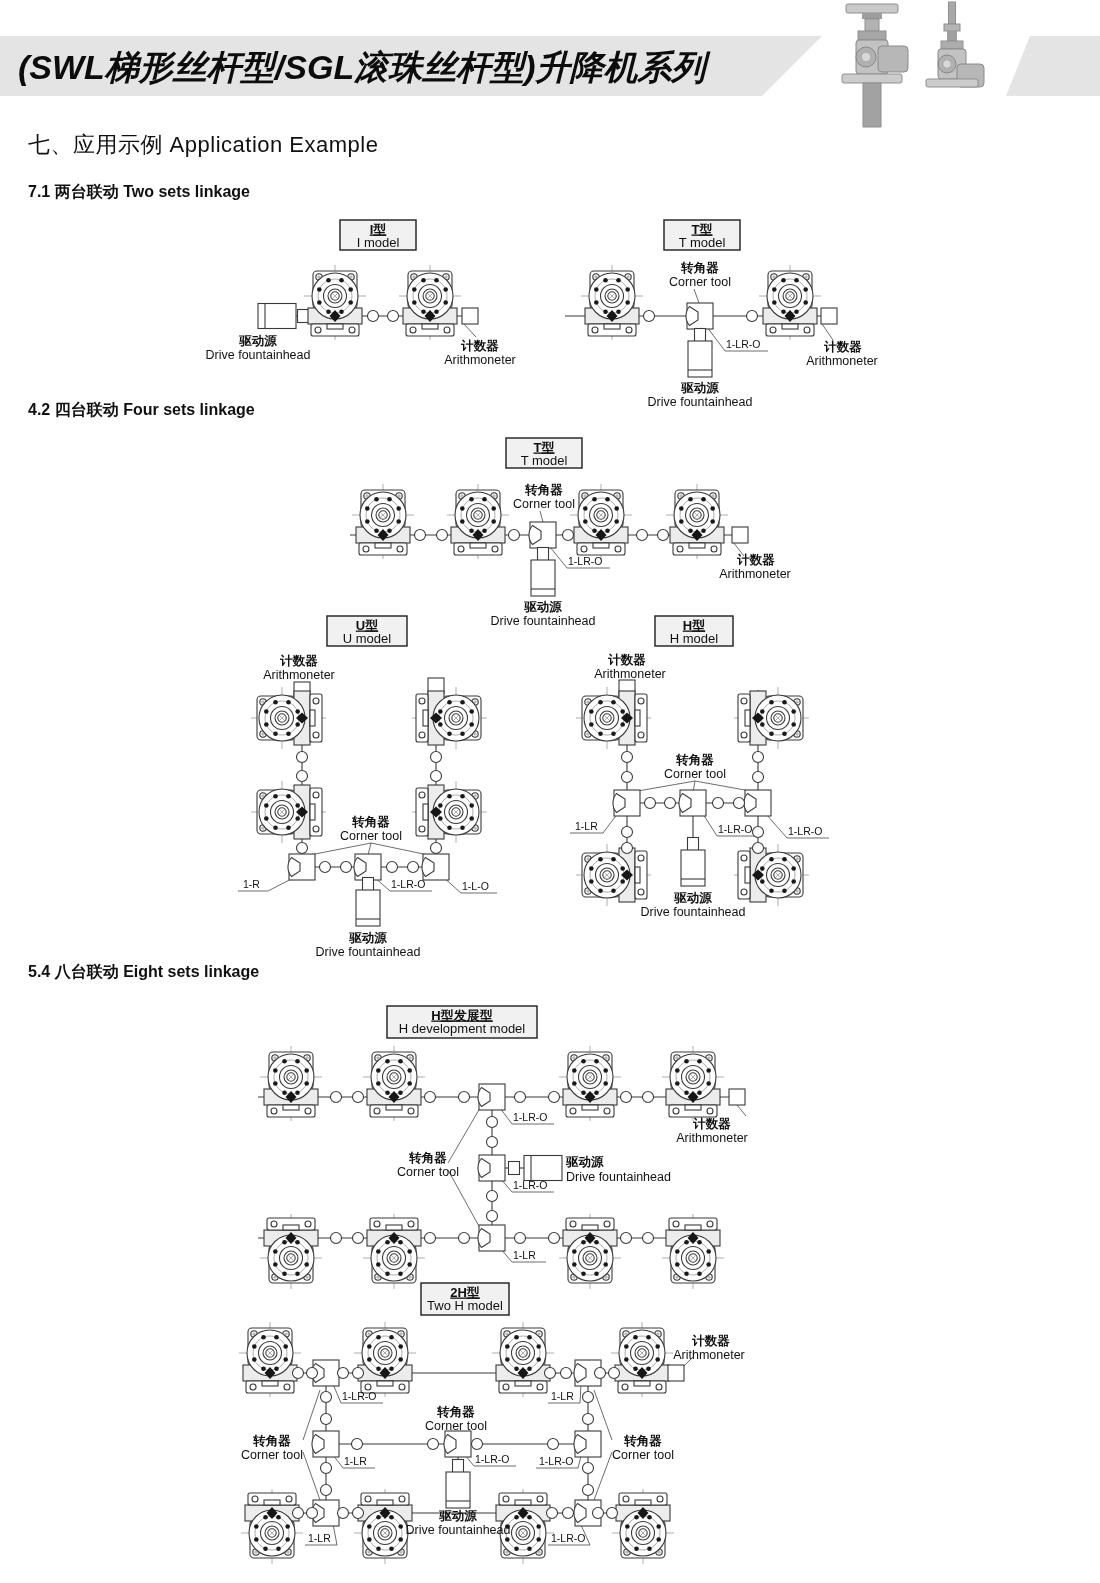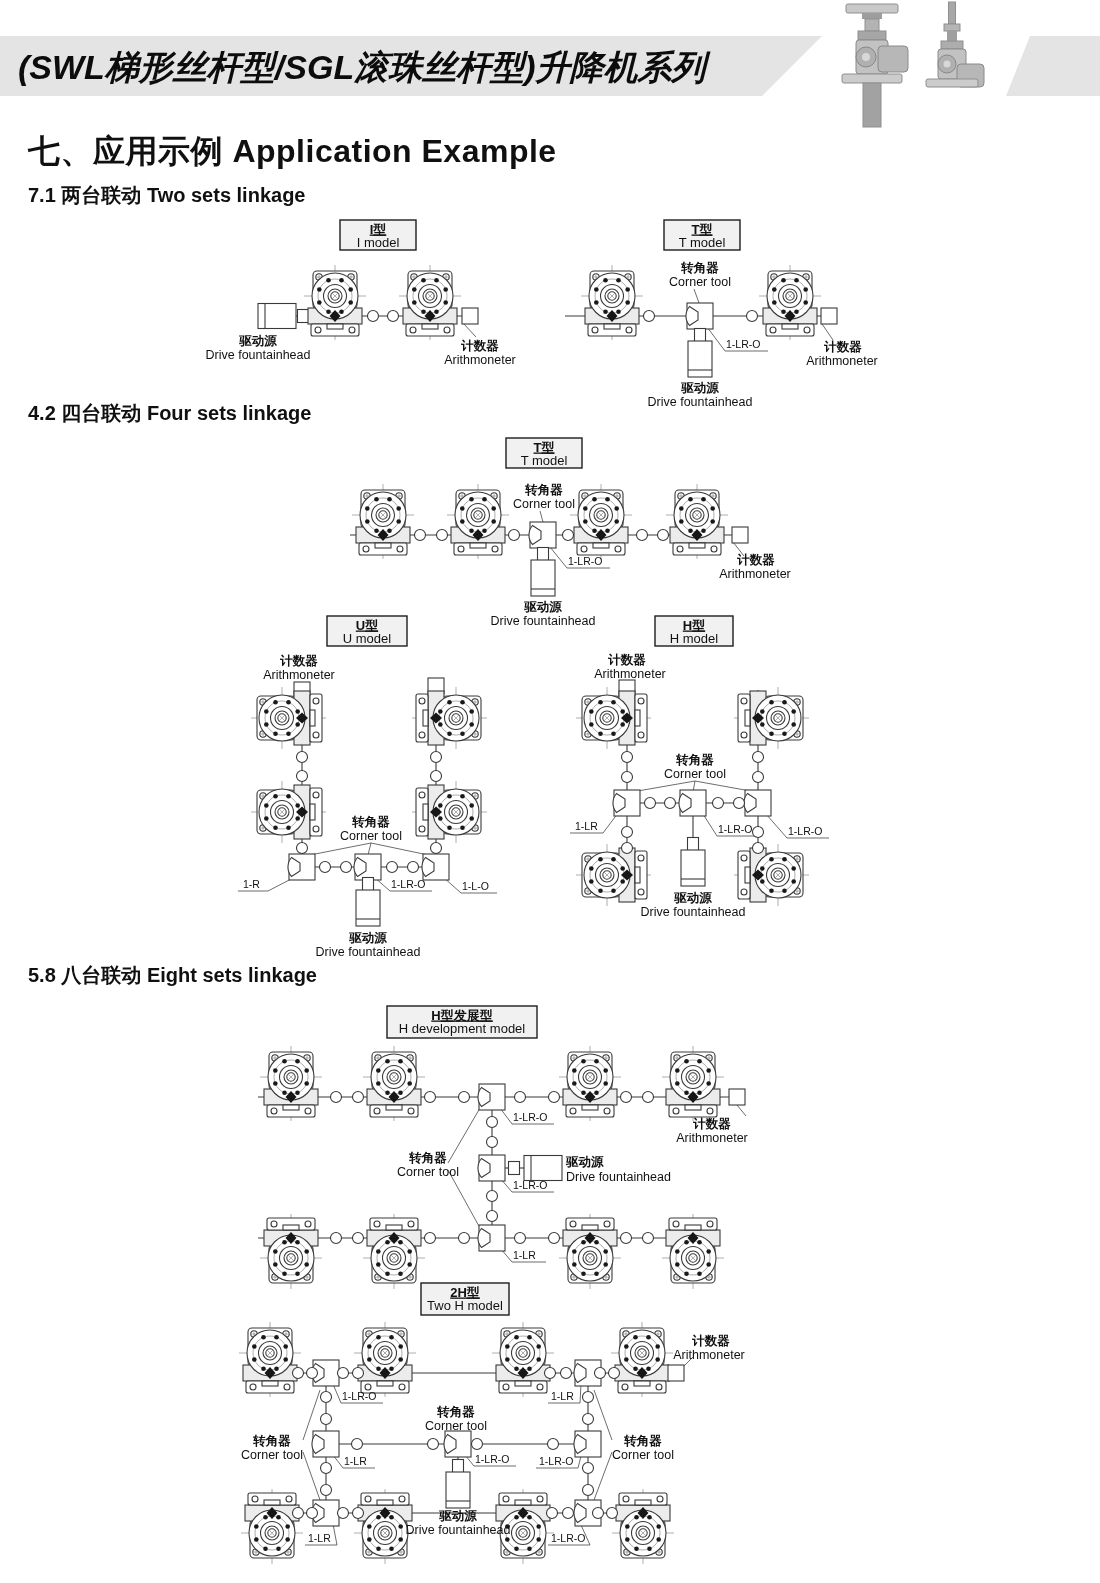--- a/index.html
+++ b/index.html
@@ -1,21 +1,21 @@
 <!DOCTYPE html>
 <html><head>
 <meta charset="utf-8">
 <style>
   *{margin:0;padding:0;box-sizing:border-box}
   html,body{background:#fff}
   body{width:1100px;height:1583px;position:relative;font-family:"Liberation Sans",sans-serif;overflow:hidden}
   .abs{position:absolute}
   #art{position:absolute;left:0;top:0}
-  .h-main{left:28px;top:130px;font-size:32px;font-weight:bold;color:#101010;letter-spacing:.5px}
-  .h-sub{font-size:20px;font-weight:bold;color:#101010}
+  .h-main{left:28px;top:130px;font-size:22px;font-weight:normal;color:#101010;letter-spacing:.5px}
+  .h-sub{font-size:16px;font-weight:bold;color:#101010}
   svg text{font-family:"Liberation Sans",sans-serif}
   .ln{stroke:#3a3a3a;stroke-width:1.1;fill:none}
   .wf{fill:#fff}
   .gf{fill:#ececec}
   .thin{stroke:#6a6a6a;stroke-width:.55;fill:none}
   .lead{stroke:#474747;stroke-width:.8;fill:none}
   .blk{fill:#161616;stroke:none}
   .dot{fill:#191919;stroke:none}
   .mbox{fill:#f1f1f1;stroke:#1d1d1d;stroke-width:1.4}
   .bcn{font-size:13px;font-weight:bold;text-anchor:middle;fill:#111;text-decoration:underline}
@@ -412,13 +412,13 @@
       <text x="458" y="1520" class="tcn">驱动源</text>
       <text x="458" y="1534" class="ten">Drive fountainhead</text>
       <text x="308" y="1542" class="ttag">1-LR</text>
       <text x="551" y="1542" class="ttag">1-LR-O</text>
     </g>
 </svg>
 
 <div class="abs h-main">七、应用示例 Application Example</div>
 <div class="abs h-sub" style="left:28px;top:182px">7.1 两台联动 Two sets linkage</div>
 <div class="abs h-sub" style="left:28px;top:400px">4.2 四台联动 Four sets linkage</div>
-<div class="abs h-sub" style="left:28px;top:962px">5.8 八台联动 Eight sets linkage</div>
+<div class="abs h-sub" style="left:28px;top:962px">5.4 八台联动 Eight sets linkage</div>
 
 </body></html>

